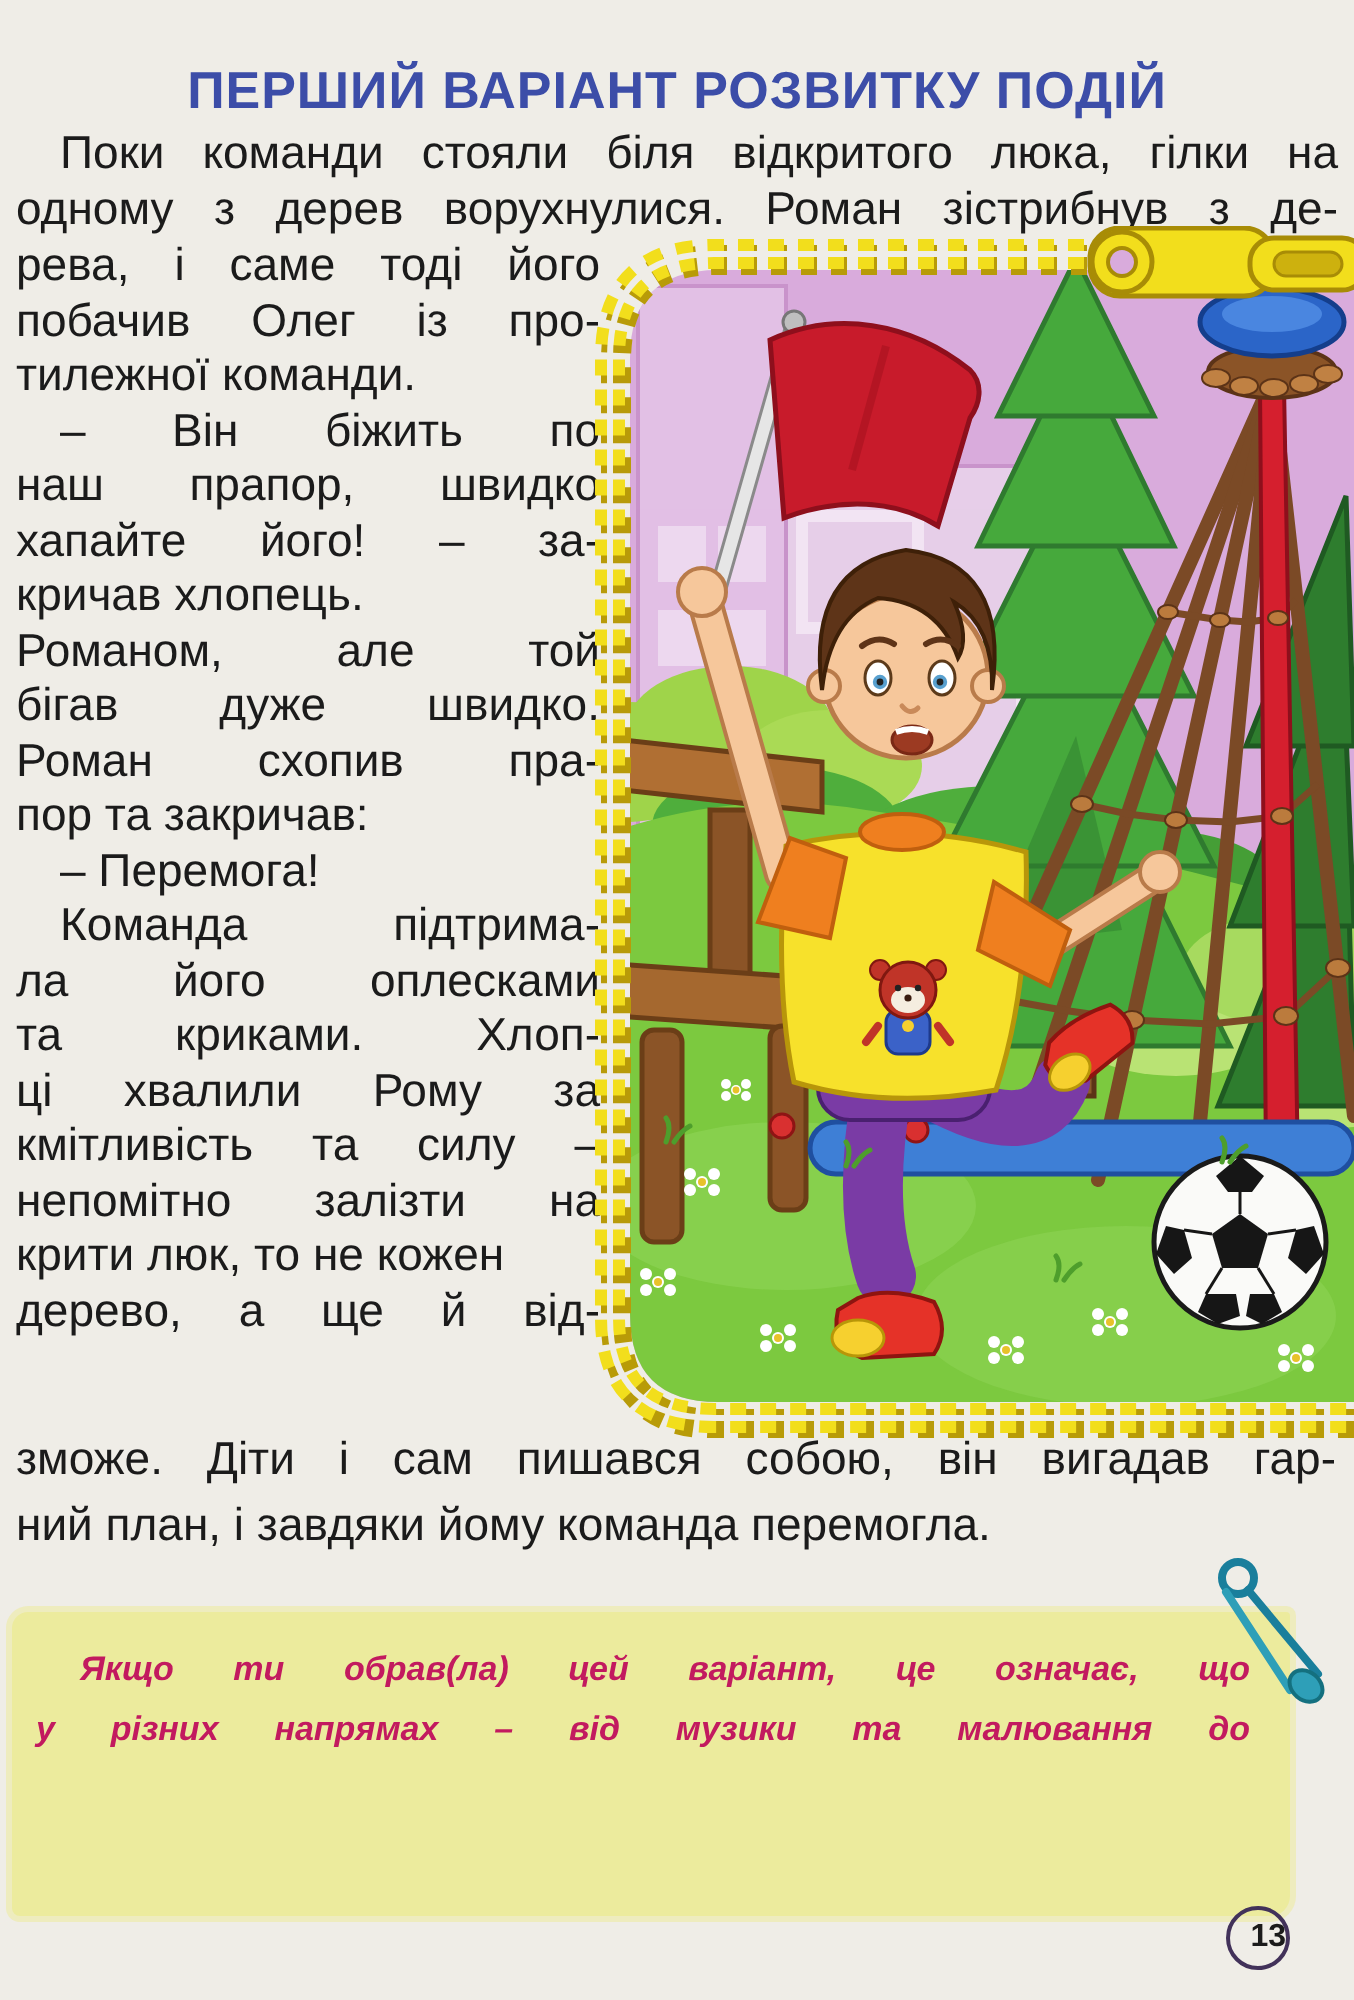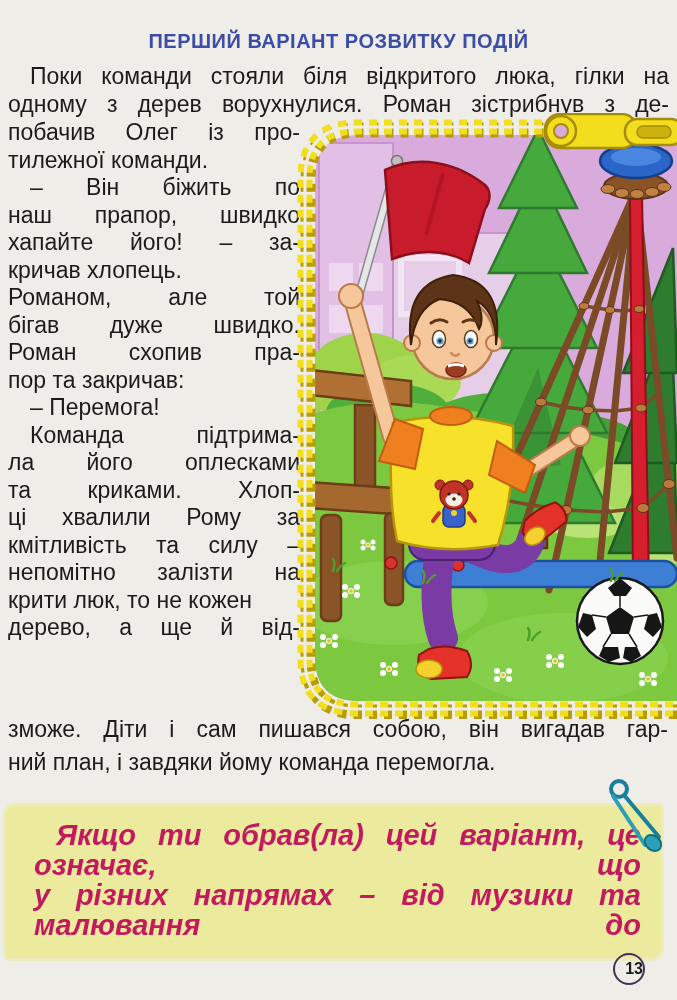--- a/index.html
+++ b/index.html
@@ -7,36 +7,36 @@
     width:677px;height:1000px;
     font-family:"Liberation Sans","DejaVu Sans",sans-serif;
     background:#e9e7e2;
   }
   .page{
     position:relative;width:677px;height:1000px;overflow:hidden;
     background:#efede7;
   }
   .title{
     position:absolute;top:30px;left:0;width:677px;
-    text-align:center;font-size:20px;font-weight:bold;letter-spacing:.5px;
+    text-align:center;font-size:26px;font-weight:bold;letter-spacing:.5px;
     color:#3c4da8;
   }
   .story-text{color:#1b1b1b;font-size:23px;}
   .intro{position:absolute;top:63px;left:8px;width:661px;line-height:27.5px;}
   .column{position:absolute;top:119px;left:8px;width:292px;line-height:27.5px;}
   .outro{position:absolute;top:713px;left:8px;width:660px;line-height:33px;}
   .tl{white-space:nowrap;overflow:visible;}
   .j{text-align:justify;text-align-last:justify;white-space:normal;}
   .ind{text-indent:22px;}
   .illustration{position:absolute;top:113px;right:0;width:384px;height:606px;}
   .note-box{
     position:absolute;top:806px;left:6px;width:607px;height:128px;
     background:#eceb9d;border-radius:8px 2px 10px 4px;
-    padding:14px 20px 10px 28px;
-    font-size:29px;font-style:italic;font-weight:bold;color:#c21a5f;
+    padding:14px 20px 10px 12px;
+    font-size:17px;font-style:italic;font-weight:bold;color:#c21a5f;
     line-height:30px;
     box-shadow:0 0 0 3px rgba(236,235,157,.55);
   }
   .pin{position:absolute;top:775px;right:4px;width:70px;height:88px;}
   .page-number{
     position:absolute;top:953px;left:613px;width:32px;height:32px;
     border:2px solid #42325a;border-radius:50%;
     display:flex;align-items:center;justify-content:flex-end;
     font-size:16px;font-weight:bold;color:#1b1b1b;background:transparent;
     box-sizing:border-box;
@@ -47,20 +47,21 @@
 
 <div class="page">
 
   <div class="title">ПЕРШИЙ ВАРІАНТ РОЗВИТКУ ПОДІЙ</div>
 
   <div class="story-text intro">
       <div class="tl j ind">Поки команди стояли біля відкритого люка, гілки на</div>
       <div class="tl j">одному з дерев ворухнулися. Роман зістрибнув з де-</div>
     </div>
   <div class="story-text column">
+      <div class="tl j">рева, і саме тоді його</div>
       <div class="tl j">побачив Олег із про-</div>
       <div class="tl">тилежної команди.</div>
       <div class="tl j ind">– Він біжить по</div>
       <div class="tl j">наш прапор, швидко</div>
       <div class="tl j">хапайте його! – за-</div>
       <div class="tl">кричав хлопець.</div>
       <div class="tl j">Романом, але той</div>
       <div class="tl j">бігав дуже швидко.</div>
       <div class="tl j">Роман схопив пра-</div>
       <div class="tl">пор та закричав:</div>

